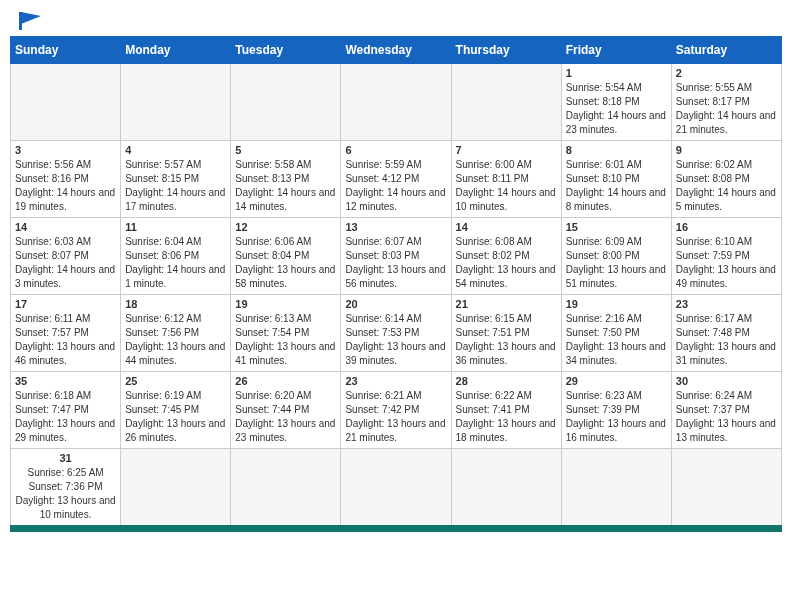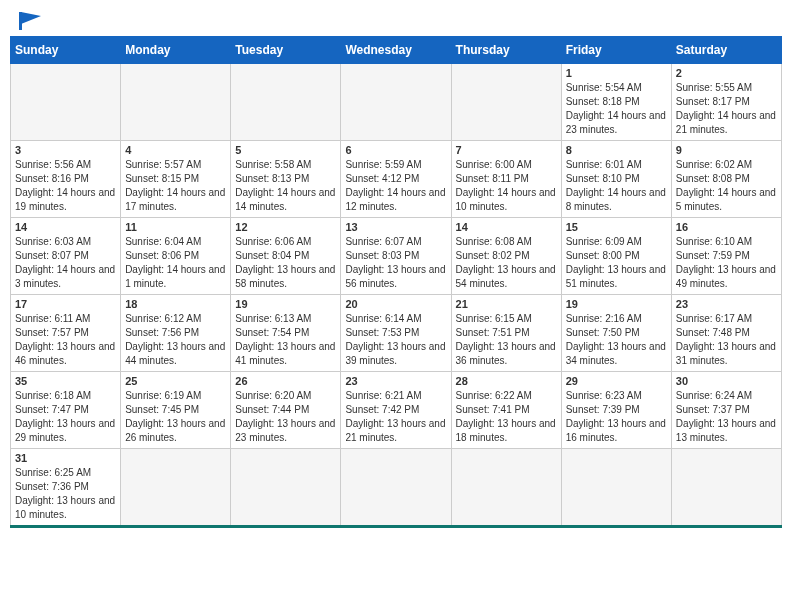--- a/index.html
+++ b/index.html
@@ -77,21 +77,22 @@
       font-weight: bold;
       display: block;
       margin-bottom: 2px;
     }
     .day-info {
       font-size: 10px;
       line-height: 1.4;
       color: #333;
     }
     .last-row td {
-      border-bottom: 3px solid #0f766e;
+      border-bottom: 7px solid #0f766e;
+      text-align: center;
     }
   </style>
 </head>
 <body>
 
 <div class="header-area">
   <div class="logo">
     <div style="display:flex;flex-direction:column;align-items:flex-end;">
       <div style="display:flex;align-items:center;">
         <span class="logo-text-general"></span>

